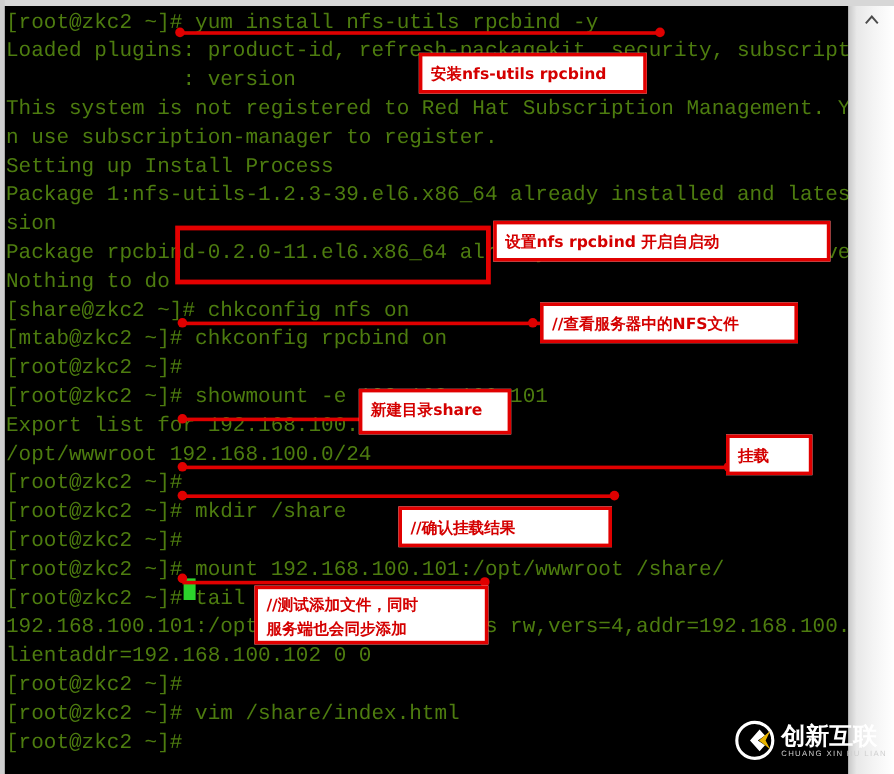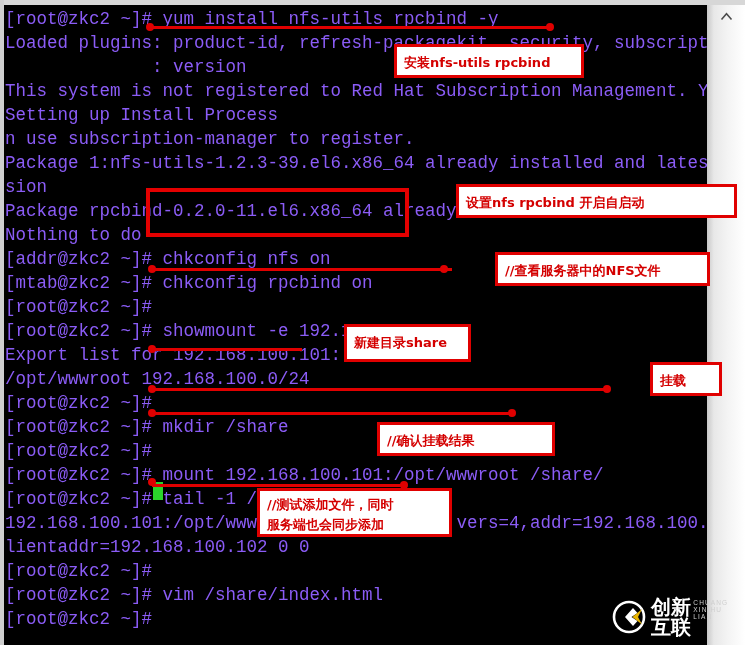--- a/index.html
+++ b/index.html
@@ -49,21 +49,21 @@
     left: 0; top: 0;
     width: 703px;
     padding: 2px 0 0 1px;
   }
 
   .tline {
     height: 24px;
     line-height: 24px;
     font-size: 17.5px;
     letter-spacing: 0px;
-    color: #8b5cf6;
+    color: #4d7c0f;
     white-space: pre;
     font-family: "Liberation Mono", "DejaVu Sans Mono", monospace;
     position: relative;
   }
 
   
   #cursor-block {
     position: absolute;
     left: 153px; top: 482px;
     width: 10px; height: 18px;
@@ -99,21 +99,20 @@
     border: 3px solid #e00000;
     color: #d40000;
     font-family: "DejaVu Sans", "Liberation Sans", sans-serif;
     font-weight: bold;
     font-size: 13px;
     line-height: 1.18;
     padding: 3px 6px 3px 7px;
     z-index: 8;
     white-space: pre-line;
     letter-spacing: 0px;
-    margin-left: 45px;
   }
 
   
   #highlight-chkconfig {
     position: absolute;
     left: 146px; top: 188px;
     width: 263px; height: 49px;
     border: 4px solid #e40000;
     background: transparent;
     z-index: 7;
@@ -145,21 +144,21 @@
     pointer-events: none;
   }
   #wm-mark {
     width: 34px; height: 34px;
     position: relative;
     flex: 0 0 auto;
     margin-right: 5px;
   }
   #wm-text {
     display: flex;
-    flex-direction: row;
+    flex-direction: column;
     justify-content: center;
   }
   #wm-title {
     font-family: "DejaVu Sans", "Liberation Sans", sans-serif;
     font-size: 20px;
     font-weight: bold;
     color: #ffffff;
     line-height: 1;
     letter-spacing: 0px;
   }
@@ -178,27 +177,27 @@
 
   <div id="top-strip"></div>
   <div id="left-strip"></div>
 
   <div id="terminal">
     <div id="terminal-lines">
       <div class="tline">[root@zkc2 ~]# yum install nfs-utils rpcbind -y</div>
       <div class="tline">Loaded plugins: product-id, refresh-packagekit, security, subscription-</div>
       <div class="tline">              : version</div>
       <div class="tline">This system is not registered to Red Hat Subscription Management. You ca</div>
+      <div class="tline">n use subscription-manager to register.</div>
       <div class="tline">Setting up Install Process</div>
-      <div class="tline">n use subscription-manager to register.</div>
       <div class="tline">Package 1:nfs-utils-1.2.3-39.el6.x86_64 already installed and latest ver</div>
       <div class="tline">sion</div>
       <div class="tline">Package rpcbind-0.2.0-11.el6.x86_64 already installed and latest version</div>
       <div class="tline">Nothing to do</div>
-      <div class="tline">[addr@zkc2 ~]# chkconfig nfs on</div>
+      <div class="tline">[share@zkc2 ~]# chkconfig nfs on</div>
       <div class="tline">[mtab@zkc2 ~]# chkconfig rpcbind on</div>
       <div class="tline">[root@zkc2 ~]#</div>
       <div class="tline">[root@zkc2 ~]# showmount -e 192.168.100.101</div>
       <div class="tline">Export list for 192.168.100.101:</div>
       <div class="tline">/opt/wwwroot 192.168.100.0/24</div>
       <div class="tline">[root@zkc2 ~]#</div>
       <div class="tline">[root@zkc2 ~]# mkdir /share</div>
       <div class="tline">[root@zkc2 ~]#</div>
       <div class="tline">[root@zkc2 ~]# mount 192.168.100.101:/opt/wwwroot /share/</div>
       <div class="tline">[root@zkc2 ~]# tail -1 /etc/mtab</div>

